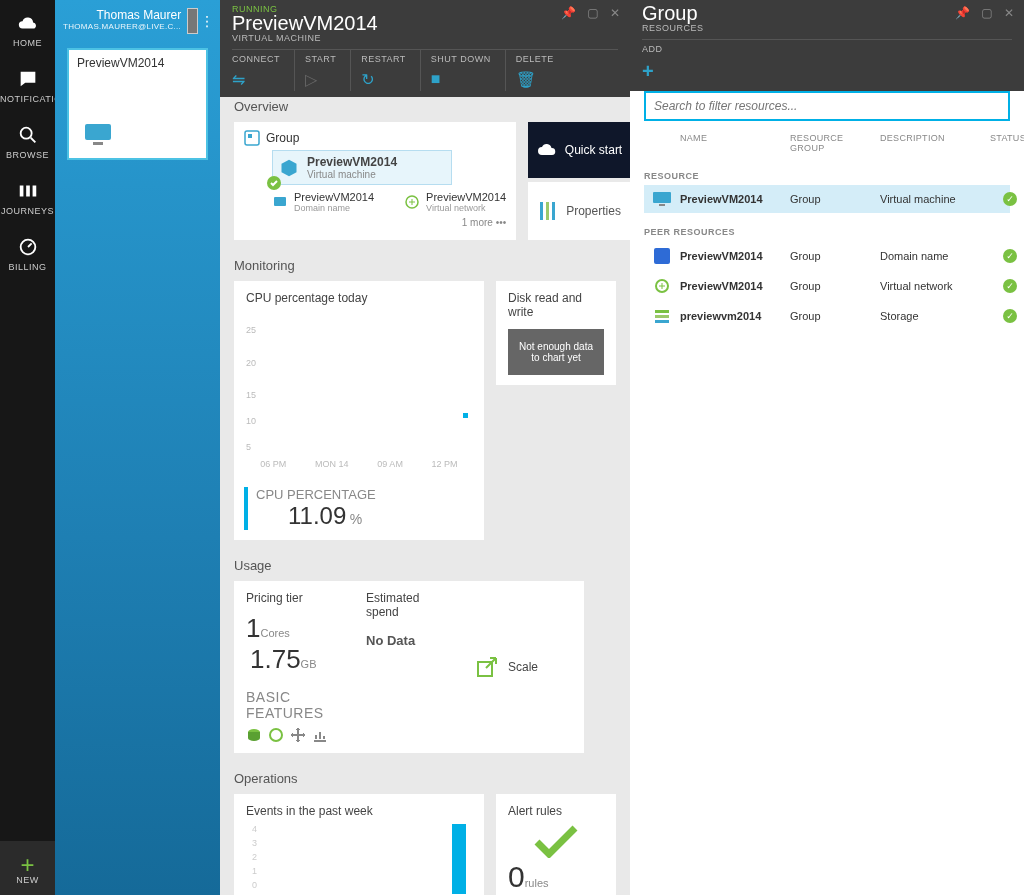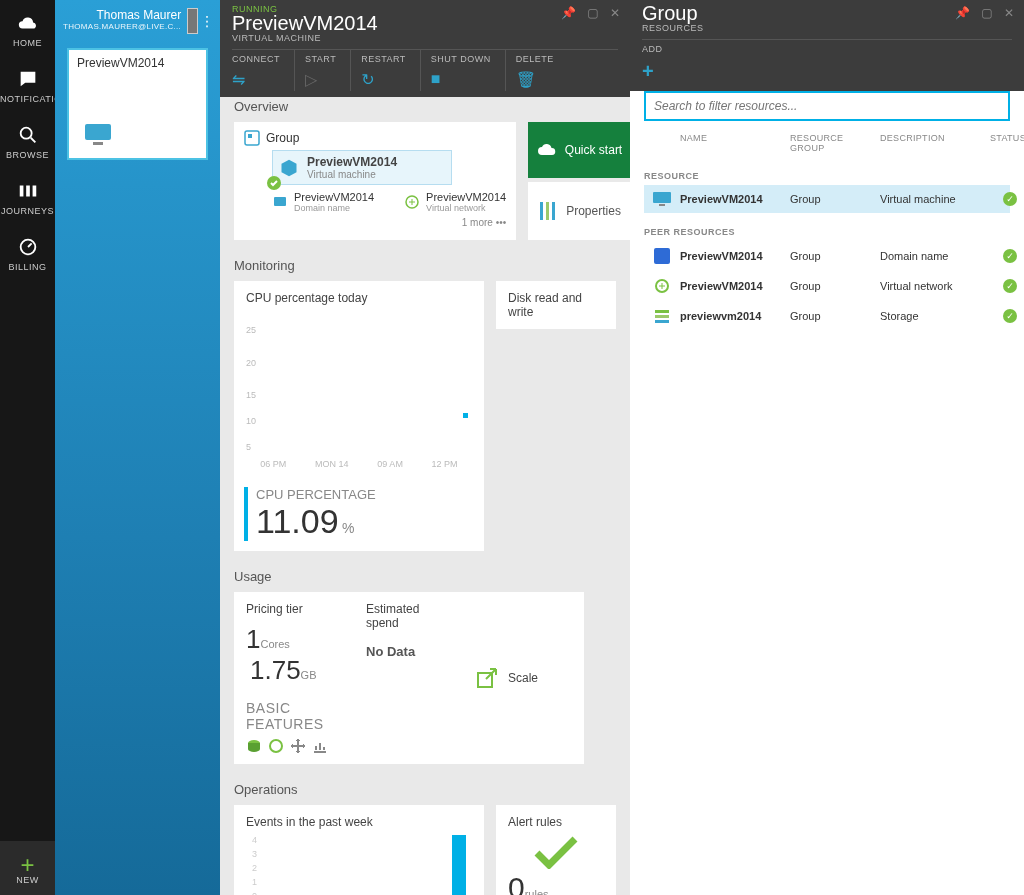--- a/index.html
+++ b/index.html
@@ -61,33 +61,33 @@
 .ov-vm-box { display:flex; align-items:center; gap:8px; border:1px solid #b6ddf0; background:#e7f5fb; padding:4px 10px 4px 6px; margin:2px 0 6px 28px; width: 180px; position:relative; }
 .ov-vm-box .strong { font-weight:600; font-size:12px; }
 .ov-vm-box .sub { font-size:10px; color:#888; }
 .ov-line { display:flex; gap:30px; margin-left:28px; }
 .ov-sub { display:flex; align-items:center; gap:6px; }
 .ov-sub .t1 { font-size:11px; color:#333; }
 .ov-sub .t2 { font-size:9px; color:#999; }
 .ov-more { text-align:right; font-size:10px; color:#888; margin-top:4px; }
 
 .ov-right { width: 120px; display:flex; flex-direction:column; gap:4px; }
-.qs-tile { background:#15803d; color:#fff; height:56px; display:flex; align-items:center; justify-content:center; gap:8px; font-size:12px; }
+.qs-tile { background:#0f172a; color:#fff; height:56px; display:flex; align-items:center; justify-content:center; gap:8px; font-size:12px; }
 .prop-tile { background:#fff; flex:1; display:flex; align-items:center; gap:10px; padding:0 10px; font-size:12px; color:#555; }
 
 
 .mon-left { flex:1; min-height: 244px; padding:0; }
 .mini-chart { padding: 8px 12px 10px 12px; text-align: right; }
 .chart-area { height: 130px; position:relative; margin:6px 0 4px 0; border-left:0; }
 .grid-y .tick { position:absolute; left:0; font-size:9px; color:#bbb; }
 .chart-area .pt { position:absolute; width:5px; height:5px; background:#00b0e6; }
 .xlabels { display:flex; justify-content:space-around; font-size:9px; color:#bbb; margin-top:2px; }
 .big-metric { border-left:4px solid #00b0e6; margin:8px 10px 10px 10px; padding-left:8px; }
 .big-metric .mlbl { font-size:13px; color:#888; }
-.big-metric .mval { font-size:34px; color:#333; font-weight:300; }
+.big-metric .mval { font-size:24px; color:#333; font-weight:300;margin-left:32px; }
 .big-metric .munit { font-size:14px; color:#888; }
 
 .mon-right { width:120px; display:flex; flex-direction:column; gap:10px; }
 .small-card { background:#fff; padding:10px 12px; font-size:12px; color:#444; }
 .nodata { background:#666; color:#fff; font-size:10px; text-align:center; padding:12px 6px; margin-top:10px; }
 .tiny-chart { height:60px; position:relative; margin-top:6px; }
 .tiny-chart .ty { position:absolute; left:0; font-size:8px; color:#ccc; }
 
 
 .usg { display:flex; gap:0; }
@@ -320,20 +320,21 @@
           </div>
           <div class="big-metric">
             <div class="mlbl">CPU PERCENTAGE</div>
             <span class="mval">11.09</span>
             <span class="munit">%</span>
           </div>
         </div>
         <div class="mon-right">
           <div class="small-card">
             <div>Disk read and write</div>
+            <div class="nodata">Not enough data to chart yet</div>
           </div>
         </div>
       </div>
 
       <div class="section-h">Usage</div>
       <div class="row usg">
         <div class="card c1">
           <div>Pricing tier</div>
           <div style="margin-top:8px">
             <span class="big-num">1</span><span class="sm-unit">Cores</span>

